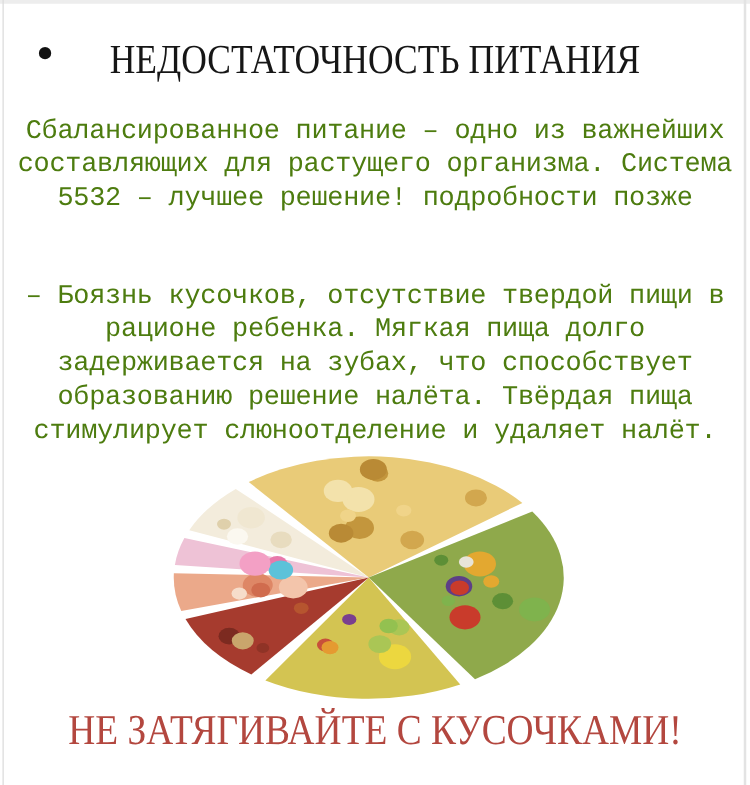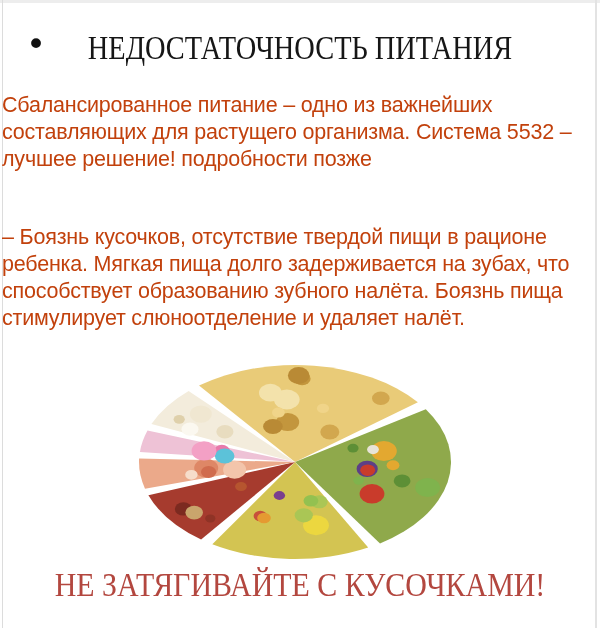--- a/index.html
+++ b/index.html
@@ -31,23 +31,24 @@
     font-size: 33px; line-height: 36px;
     color: #161616;
     letter-spacing: 0px;
     white-space: nowrap;
     transform: scaleX(0.86);
     transform-origin: 50% 50%;
   }
   .para {
     position: absolute; left: 2px; width: 596px;
     margin: 0; padding: 0;
-    font-family: Liberation Sans, sans-serif;
+    text-align: center;
+    font-family: Liberation Mono, monospace;
     font-size: 21.5px; line-height: 27px;
-    color: #c2410c;
+    color: #4d7c0f;
     letter-spacing: -0.2px;
   }
   .p1 { top: 92px; }
   .p2 { top: 224px; }
 
   .wheel {
     position: absolute; left: 135px; top: 362px;
     width: 320px; height: 200px;
   }
 
@@ -67,21 +68,21 @@
 
 <div class="top-strip" style="background: rgb(237, 237, 237);"></div>
 <div class="edge edge-left" style="background: rgb(220, 220, 220);"></div>
 <div class="edge edge-right" style="background: rgb(227, 227, 227);"></div>
 
 <div>
   <span class="bullet">•</span>
   <h1 class="title" style="color: rgb(22, 22, 22);">НЕДОСТАТОЧНОСТЬ ПИТАНИЯ</h1>
 
   <p class="para p1">Сбалансированное питание – одно из важнейших составляющих для растущего организма. Система 5532 – лучшее решение! подробности позже</p>
-  <p class="para p2">– Боязнь кусочков, отсутствие твердой пищи в рационе ребенка. Мягкая пища долго задерживается на зубах, что способствует образованию зубного налёта. Боязнь пища стимулирует слюноотделение и удаляет налёт.</p>
+  <p class="para p2">– Боязнь кусочков, отсутствие твердой пищи в рационе ребенка. Мягкая пища долго задерживается на зубах, что способствует образованию решение налёта. Твёрдая пища стимулирует слюноотделение и удаляет налёт.</p>
 
   <svg class="wheel" viewBox="0 0 320 200" xmlns="http://www.w3.org/2000/svg">
       <path d="M 160 100 L 64.0 23.6 A 156 97 0 0 1 282.9 40.3 Z" fill="#e9cb78"></path>
       <ellipse cx="194.8" cy="70.0" rx="9.5" ry="7.4" fill="#d2a74e"></ellipse>
       <ellipse cx="151.8" cy="37.5" rx="12.8" ry="10.0" fill="#f3e2ab"></ellipse>
       <ellipse cx="167.1" cy="16.7" rx="8.5" ry="6.6" fill="#c3963d"></ellipse>
       <ellipse cx="188.0" cy="46.4" rx="6.1" ry="4.7" fill="#f0d489"></ellipse>
       <ellipse cx="163.7" cy="13.5" rx="10.8" ry="8.4" fill="#b98a35"></ellipse>
       <ellipse cx="245.8" cy="36.3" rx="8.8" ry="6.8" fill="#d2a74e"></ellipse>
       <ellipse cx="135.4" cy="30.7" rx="11.4" ry="8.9" fill="#f3e2ab"></ellipse>

